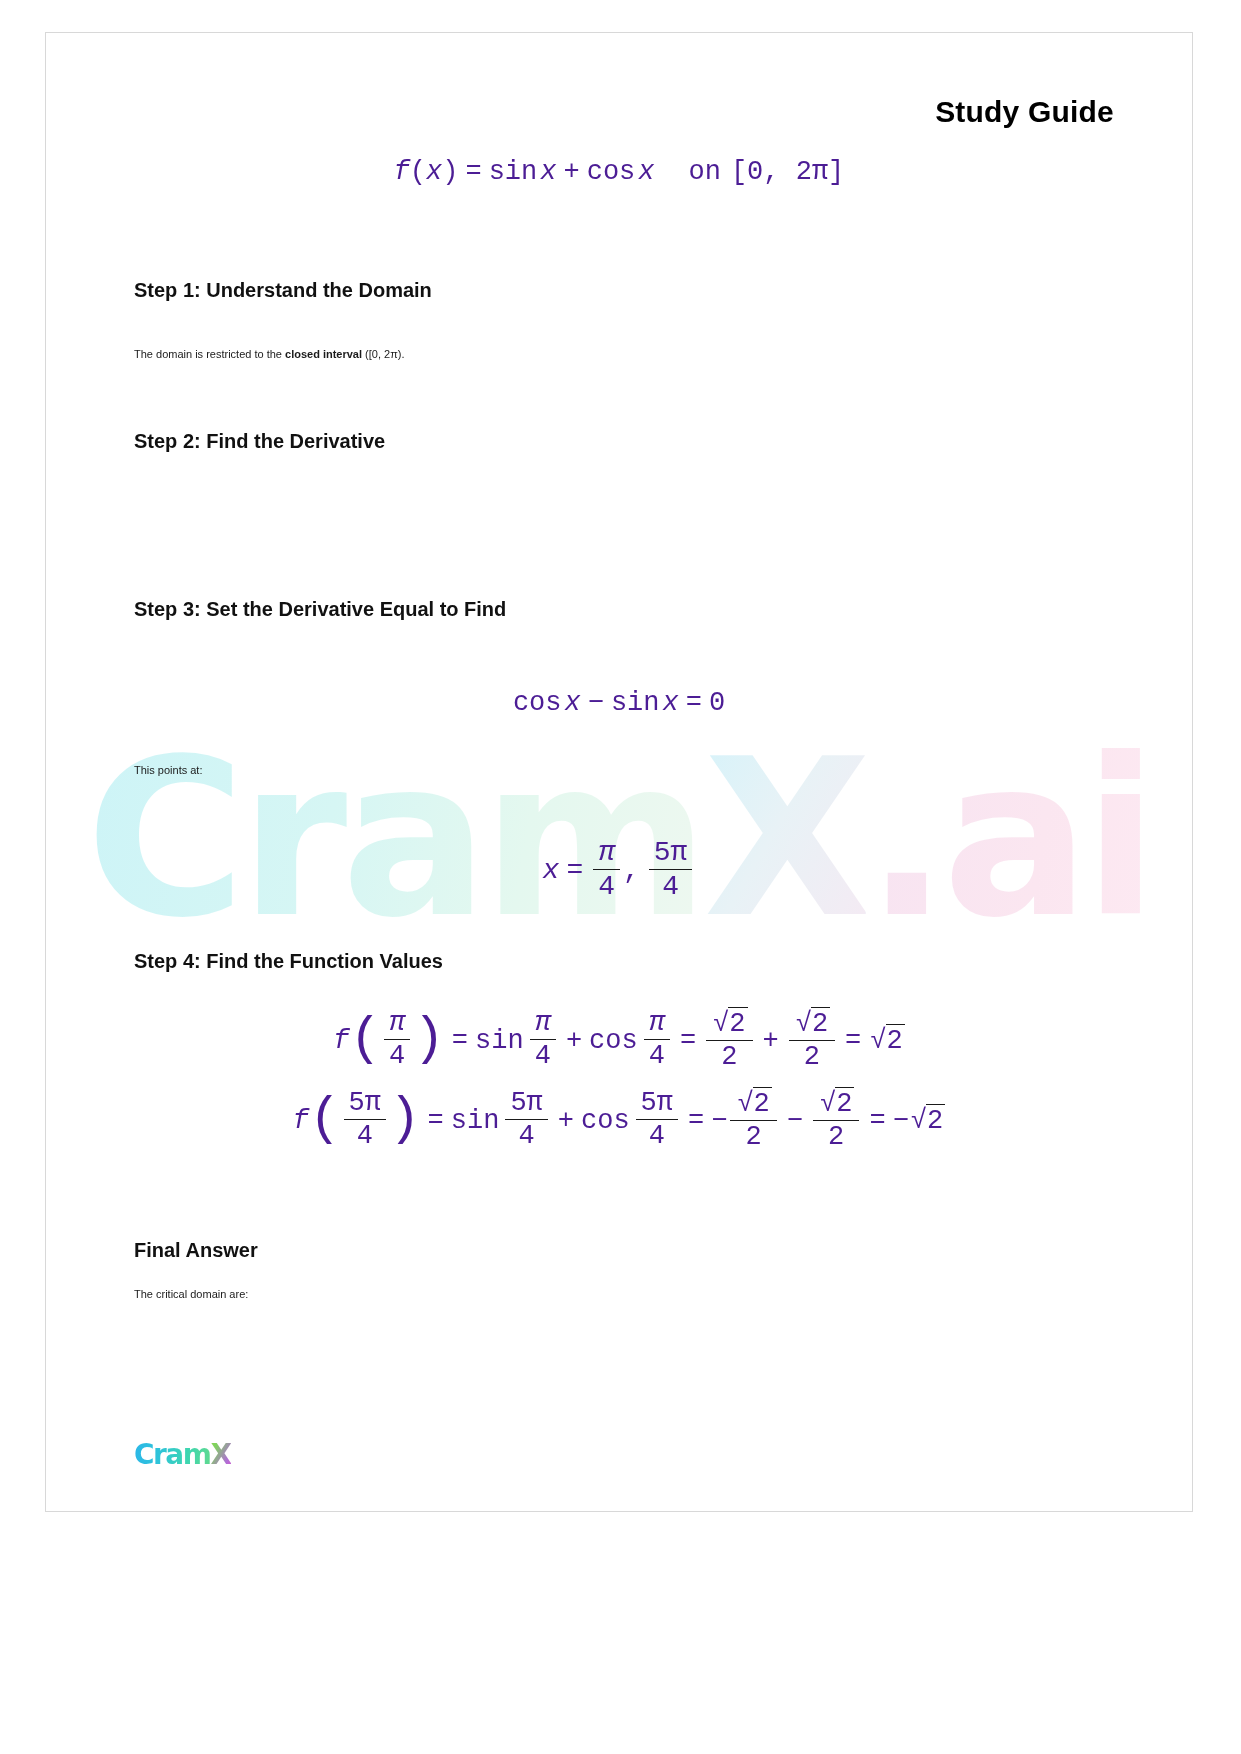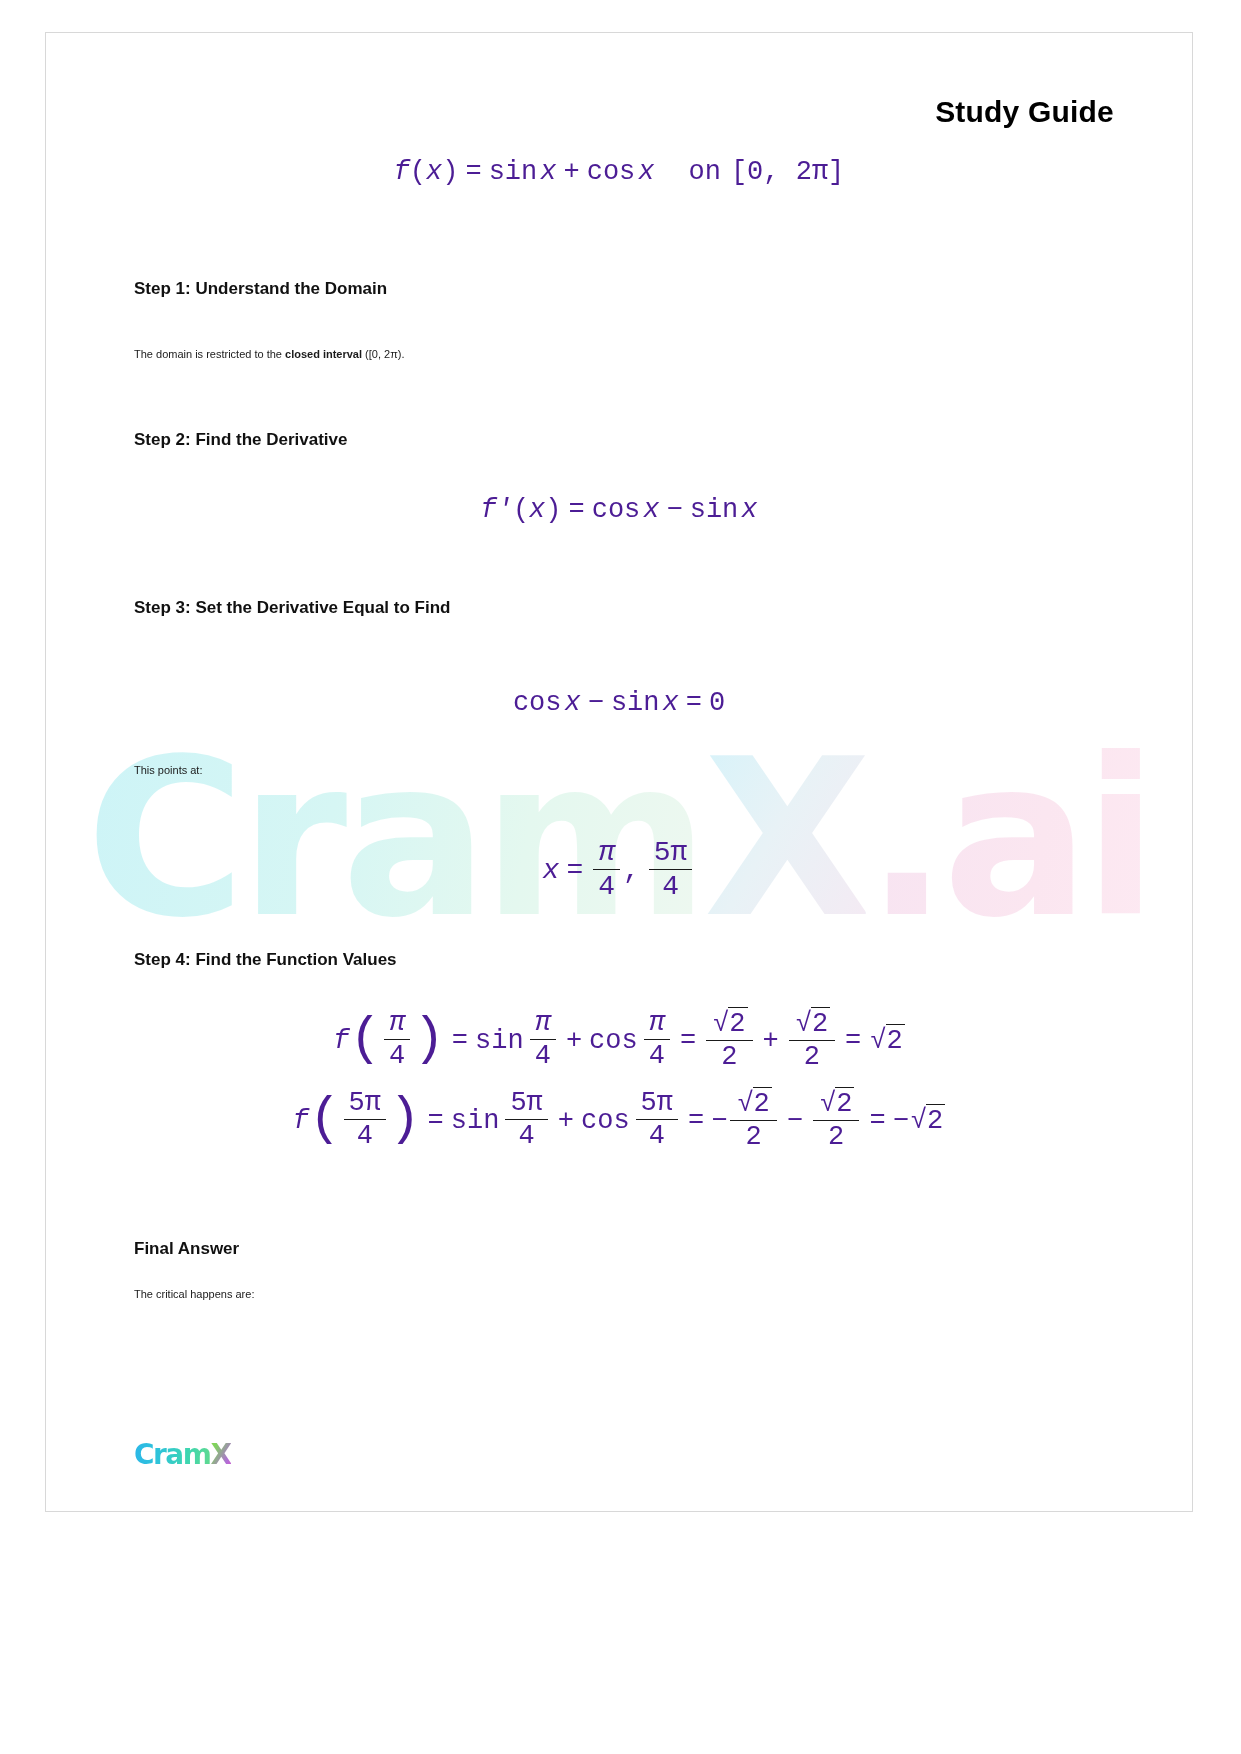--- a/index.html
+++ b/index.html
@@ -129,21 +129,21 @@
     width: 100%;
     text-align: center;
     left: 0;
   }
 
   
   .step-head {
     position: absolute;
     left: 88px;
     font-family: "Liberation Sans", sans-serif;
-    font-size: 17px;
+    font-size: 20px;
     font-weight: bold;
     color: #111111;
   }
   .body-text {
     position: absolute;
     left: 88px;
     font-family: "Liberation Sans", sans-serif;
     font-size: 11px;
     color: #1b1b1b;
   }
@@ -188,23 +188,20 @@
     <div class="doc-title">Study Guide</div>
 
     <div class="eq-block math" style="top:124px;">
       <span class="var">f</span><span class="num">(</span><span class="var">x</span><span class="num">)</span><span class="op">=</span><span class="fn">sin</span><span class="var">x</span><span class="op">+</span><span class="fn">cos</span><span class="var">x</span><span style="display:inline-block;width:34px"></span><span class="fn">on</span><span style="display:inline-block;width:7px"></span><span class="num">[0, 2π]</span>
     </div>
 
     <div class="step-head" style="top:246px;">Step 1: Understand the Domain</div>
     <div class="body-text" style="top:315px;"><span>The domain is restricted to the </span><b>closed interval</b><span> ([0, 2π).</span></div>
 
     <div class="step-head" style="top:397px;">Step 2: Find the Derivative</div>
-    <div class="eq-block math" style="top:462px;">
-      <span class="var">f′</span><span class="num">(</span><span class="var">x</span><span class="num">)</span><span class="op">=</span><span class="fn">cos</span><span class="var">x</span><span class="op">−</span><span class="fn">sin</span><span class="var">x</span>
-    </div>
 
     <div class="step-head" style="top:565px;">Step 3: Set the Derivative Equal to Find</div>
 
     <div class="eq-block math" style="top:617px;margin-top:38px;">
       <span class="fn">cos</span><span class="var">x</span><span class="op">−</span><span class="fn">sin</span><span class="var">x</span><span class="op">=</span><span class="num">0</span>
     </div>
 
 
     <div class="body-text" style="top:731px;">This points at:</div>
 
@@ -216,20 +213,20 @@
 
     <div class="eq-block math" style="top:975px; font-size:27px;">
       <span class="var">f</span><span class="paren-big">(</span><span class="frac"><span class="top var">π</span><span class="bot num">4</span></span><span class="paren-big">)</span><span class="op">=</span><span class="fn">sin</span><span class="frac"><span class="top var">π</span><span class="bot num">4</span></span><span class="op">+</span><span class="fn">cos</span><span class="frac"><span class="top var">π</span><span class="bot num">4</span></span><span class="op">=</span><span class="frac"><span class="top"><span class="rad"><span class="rsign">√</span><span class="rbody num">2</span></span></span><span class="bot num">2</span></span><span class="op">+</span><span class="frac"><span class="top"><span class="rad"><span class="rsign">√</span><span class="rbody num">2</span></span></span><span class="bot num">2</span></span><span class="op">=</span><span class="rad"><span class="rsign">√</span><span class="rbody num">2</span></span>
     </div>
 
     <div class="eq-block math" style="top:1055px; font-size:27px;">
       <span class="var">f</span><span class="paren-big">(</span><span class="frac"><span class="top">5π</span><span class="bot num">4</span></span><span class="paren-big">)</span><span class="op">=</span><span class="fn">sin</span><span class="frac"><span class="top">5π</span><span class="bot num">4</span></span><span class="op">+</span><span class="fn">cos</span><span class="frac"><span class="top">5π</span><span class="bot num">4</span></span><span class="op">=</span><span class="num">−</span><span class="frac"><span class="top"><span class="rad"><span class="rsign">√</span><span class="rbody num">2</span></span></span><span class="bot num">2</span></span><span class="op">−</span><span class="frac"><span class="top"><span class="rad"><span class="rsign">√</span><span class="rbody num">2</span></span></span><span class="bot num">2</span></span><span class="op">=</span><span class="num">−</span><span class="rad"><span class="rsign">√</span><span class="rbody num">2</span></span>
     </div>
 
     <div class="step-head" style="top:1206px;">Final Answer</div>
-    <div class="body-text" style="top:1255px;">The critical happens are:</div>
+    <div class="body-text" style="top:1255px;">The critical domain are:</div>
 
     <div class="logo">
       <span class="logo-cram">Cram</span><span class="logo-x">X</span>
     </div>
 
   </div>
 </div>
 
 </body></html>

